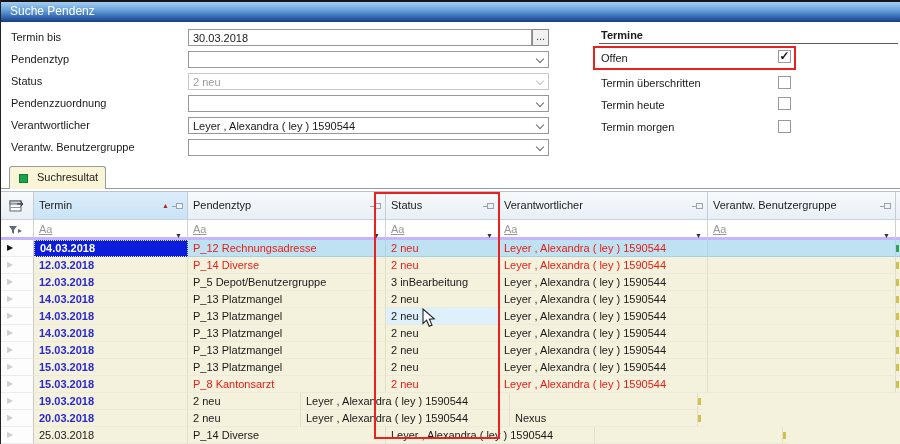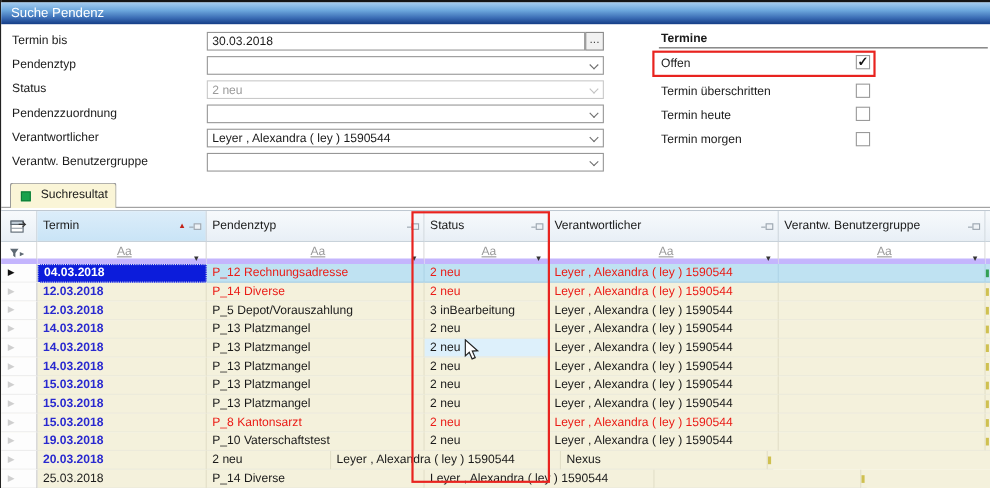--- a/index.html
+++ b/index.html
@@ -71,22 +71,22 @@
     line-height: 27px; padding-left: 5px; white-space: nowrap; overflow: hidden;
   }
   .hcell.sorted { background: linear-gradient(180deg,#dcedfa 0%,#c9e4f6 100%); }
   .hicons { position: absolute; right: 4px; top: 0; height: 100%; display: flex; align-items: center; gap: 3px; }
   .sortarrow { color: #c22318; font-size: 7px; line-height: 7px; }
   .pin { position: relative; width: 7px; height: 6px; border: 1px solid #9aa4ae; background: #eef2f6; margin-left: 4px; }
   .pin::before { content:""; position: absolute; left: -5px; top: 2px; width: 4px; height: 1px; background: #9aa4ae; }
   .frow { display: flex; height: 20px; }
   .fcell {
     position: relative; height: 100%; background: #fff;
-    border-right: 1px solid #d2d2d2; border-bottom: 5px solid #c4b5fd;
-    line-height: 19px; padding-left: 5px; color: #999; text-align: center;
+    border-right: 1px solid #d2d2d2; border-bottom: 3px solid #c4b5fd;
+    line-height: 19px; padding-left: 5px; color: #999;
   }
   .fcell .aa { text-decoration: underline; }
   .fcell .fdrop { position: absolute; right: 5px; top: 6px; font-size: 7px; color: #333; }
   .trow { display: flex; height: 17px; background: #f4f1dc; }
   .trow.sel { background: #bfe2f2; }
   .tcell {
     height: 100%; line-height: 16px; padding-left: 5px;
     border-right: 1px solid #e2dfc8; border-bottom: 1px solid #eceadb;
     white-space: nowrap; overflow: hidden;
   }
@@ -241,21 +241,21 @@
         <div class="tcell c-grp"></div>
         <div class="tcell c-sli">
           <span class="edgemark" style="background: rgb(207, 192, 80);"></span>
         </div>
       </div>
       <div class="trow">
         <div class="gutcell">
           <span class="rowind">▶</span>
         </div>
         <div class="tcell c-ter date">12.03.2018</div>
-        <div class="tcell c-pty">P_5 Depot/Vorauszahlung</div>
+        <div class="tcell c-pty">P_5 Depot/Benutzergruppe</div>
         <div class="tcell c-sta">3 inBearbeitung</div>
         <div class="tcell c-ver">Leyer , Alexandra  ( ley ) 1590544</div>
         <div class="tcell c-grp"></div>
         <div class="tcell c-sli">
           <span class="edgemark" style="background: rgb(207, 192, 80);"></span>
         </div>
       </div>
       <div class="trow">
         <div class="gutcell">
           <span class="rowind">▶</span>
@@ -332,21 +332,20 @@
         <div class="tcell c-grp"></div>
         <div class="tcell c-sli">
           <span class="edgemark" style="background: rgb(207, 192, 80);"></span>
         </div>
       </div>
       <div class="trow">
         <div class="gutcell">
           <span class="rowind">▶</span>
         </div>
         <div class="tcell c-ter date">19.03.2018</div>
-        <div class="tcell c-pty">P_10 Vaterschaftstest</div>
         <div class="tcell c-sta">2 neu</div>
         <div class="tcell c-ver">Leyer , Alexandra  ( ley ) 1590544</div>
         <div class="tcell c-grp"></div>
         <div class="tcell c-sli">
           <span class="edgemark" style="background: rgb(207, 192, 80);"></span>
         </div>
       </div>
       <div class="trow">
         <div class="gutcell">
           <span class="rowind">▶</span>

